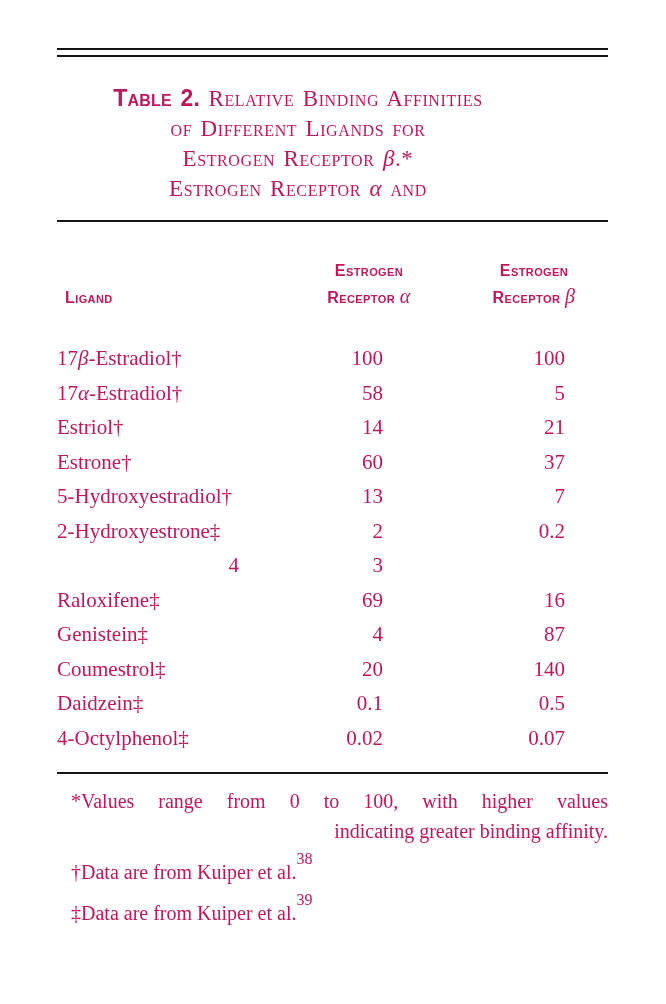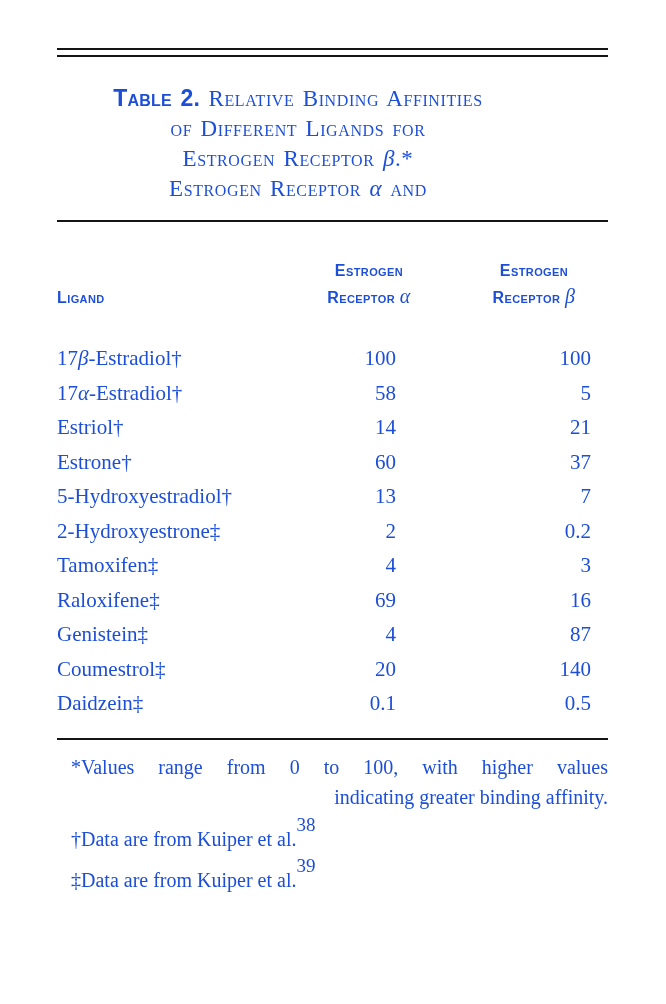--- a/index.html
+++ b/index.html
@@ -1,21 +1,21 @@
 <!DOCTYPE html>
 <html><head>
 <meta charset="utf-8">
 <style>
   html, body { margin: 0; padding: 0; background: #ffffff; }
   .page {
     position: relative;
     width: 666px;
     height: 1004px;
     background: #ffffff;
-    color: #1d4ed8;
+    color: #be185d;
     overflow: hidden;
     font-family: "Liberation Serif", "DejaVu Serif", serif;
   }
   .content {
     position: absolute;
     left: 57px;
     top: 0;
     width: 551px;
   }
   .rule-double {
@@ -63,33 +63,32 @@
     position: relative;
     margin-top: 35px;
     height: 54px;
     font-family: "Liberation Sans", "DejaVu Sans", sans-serif;
     font-weight: 700;
     font-variant: small-caps;
     font-size: 16px;
     line-height: 27px;
     letter-spacing: 0.4px;
   }
-  .h-ligand { position: absolute; left: 0; bottom: 0; margin-top: 17px; }
+  .h-ligand { position: absolute; left: 8px; bottom: 0; margin-top: 17px; }
   .h-alpha  { position: absolute; left: 164px; width: 296px; bottom: 0; text-align: center; }
   .h-beta   { position: absolute; left: 329px; width: 296px; bottom: 0; text-align: center; }
   .header-row i.greek { font-weight: normal; font-size: 1.25em; line-height: 0; }
 
   
   .tbody { margin-top: 30px; }
   .t-row {
     display: grid;
     grid-template-columns: 182px 144px 182px;
     line-height: 34.5px;
     font-size: 21px;
-    gap: 13px;
   }
   .c-ligand { text-align: left; white-space: nowrap; }
   .c-num    { text-align: right; white-space: nowrap; }
 
   
   .footnotes {
     margin-top: 12px;
     margin-left: -10px;
     width: 561px;
     font-size: 20px;
@@ -98,21 +97,21 @@
   .fn-justify {
     padding-left: 24px;
     text-align: justify;
     text-align-last: justify;
     white-space: nowrap;   
     overflow: hidden;
   }
   .fn-line2 { text-align: right; margin-left: 28px; }
   .fn-item { padding-left: 24px; margin-top: 5px; }
   sup.ref {
-    font-size: 19px;
+    font-size: 16px;
     position: relative;
     top: -7px;
     letter-spacing: 0;
   }
 </style>
 </head>
 <body>
 
 <div class="page">
   <div class="content">
@@ -167,21 +166,20 @@
         <div class="c-ligand">5-Hydroxyestradiol†</div>
         <div class="c-num">13</div>
         <div class="c-num">7</div>
       </div>
       <div class="t-row">
         <div class="c-ligand">2-Hydroxyestrone‡</div>
         <div class="c-num">2</div>
         <div class="c-num">0.2</div>
       </div>
       <div class="t-row">
-        <div class="c-ligand">Tamoxifen‡</div>
         <div class="c-num">4</div>
         <div class="c-num">3</div>
       </div>
       <div class="t-row">
         <div class="c-ligand">Raloxifene‡</div>
         <div class="c-num">69</div>
         <div class="c-num">16</div>
       </div>
       <div class="t-row">
         <div class="c-ligand">Genistein‡</div>
@@ -190,20 +188,25 @@
       </div>
       <div class="t-row">
         <div class="c-ligand">Coumestrol‡</div>
         <div class="c-num">20</div>
         <div class="c-num">140</div>
       </div>
       <div class="t-row">
         <div class="c-ligand">Daidzein‡</div>
         <div class="c-num">0.1</div>
         <div class="c-num">0.5</div>
+      </div>
+      <div class="t-row">
+        <div class="c-ligand">4-Octylphenol‡</div>
+        <div class="c-num">0.02</div>
+        <div class="c-num">0.07</div>
       </div>
     </div>
 
     <div class="rule rule-bottom"></div>
 
     <div class="footnotes">
       <div>
         <div class="fn-justify">*Values range from 0 to 100, with higher values</div>
         <div class="fn-line2">indicating greater binding affinity.</div>
       </div>

